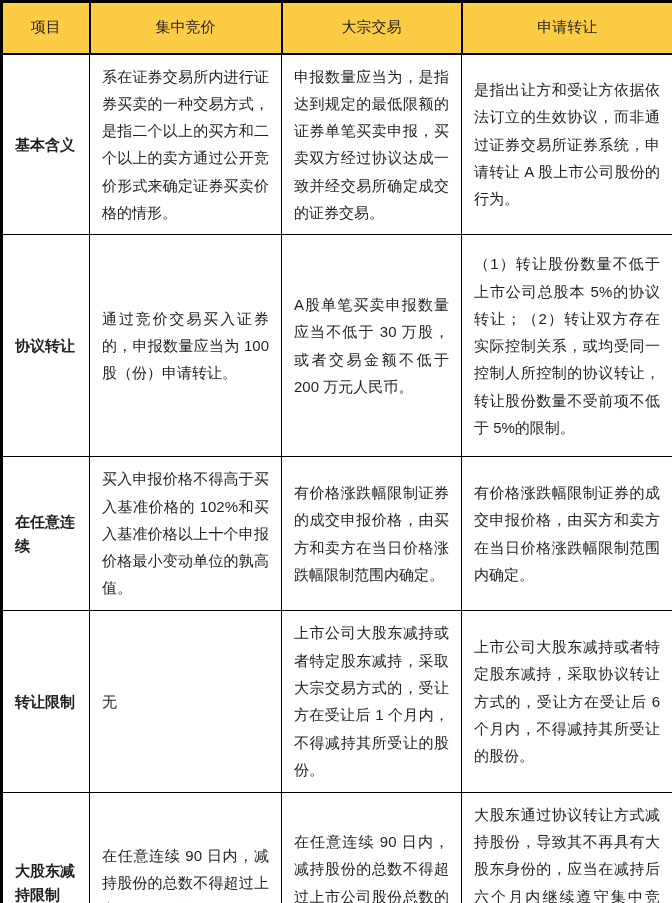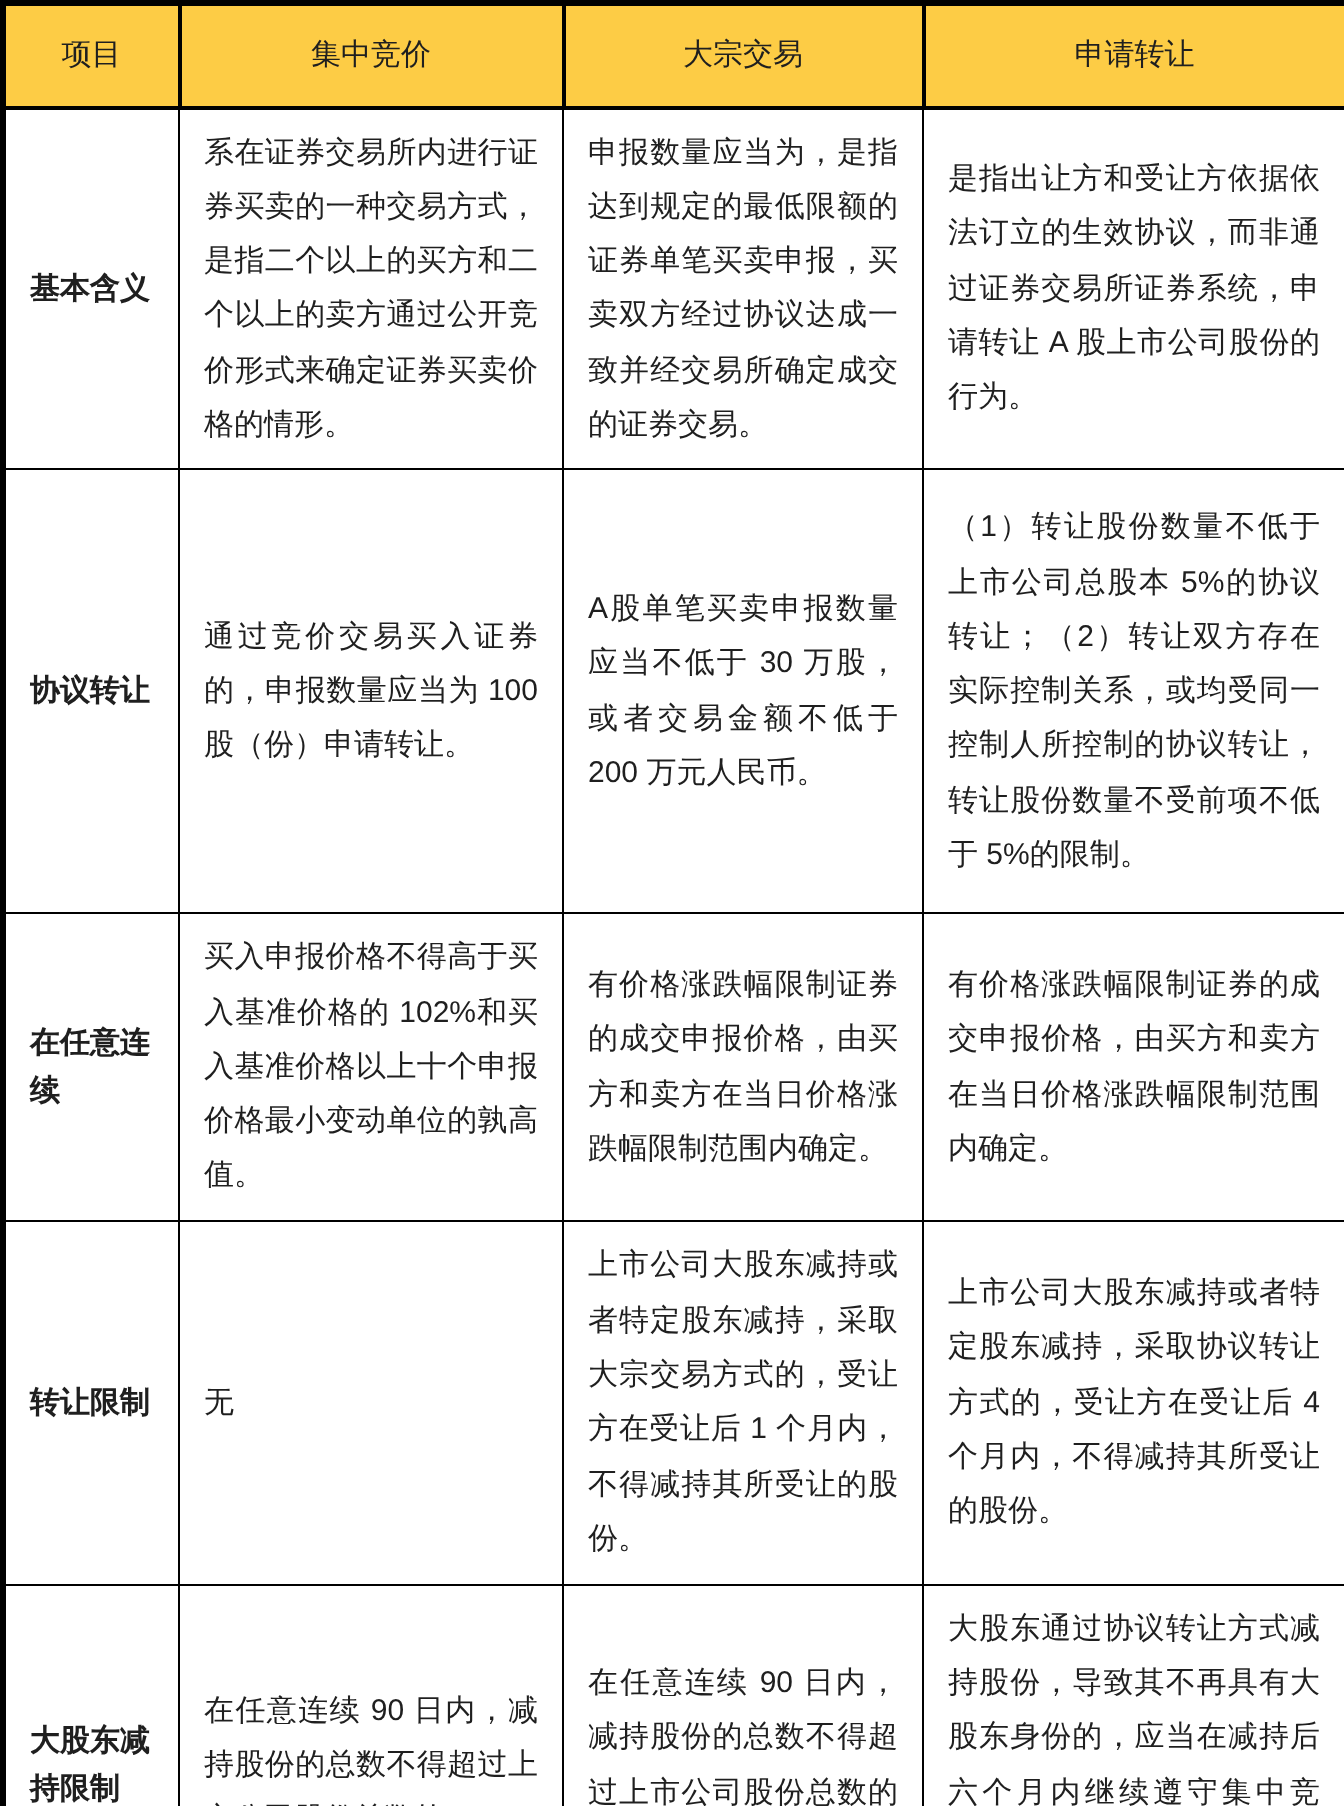--- a/index.html
+++ b/index.html
@@ -96,21 +96,21 @@
       <th class="row-label">在任意连续</th>
       <td class="body-cell">买入申报价格不得高于买入基准价格的 102%和买入基准价格以上十个申报价格最小变动单位的孰高值。</td>
       <td class="body-cell">有价格涨跌幅限制证券的成交申报价格，由买方和卖方在当日价格涨跌幅限制范围内确定。</td>
       <td class="body-cell">有价格涨跌幅限制证券的成交申报价格，由买方和卖方在当日价格涨跌幅限制范围内确定。</td>
     </tr>
 
     <tr style="height:182px">
       <th class="row-label">转让限制</th>
       <td class="body-cell plain">无</td>
       <td class="body-cell">上市公司大股东减持或者特定股东减持，采取大宗交易方式的，受让方在受让后 1 个月内，不得减持其所受让的股份。</td>
-      <td class="body-cell">上市公司大股东减持或者特定股东减持，采取协议转让方式的，受让方在受让后 4 个月内，不得减持其所受让的股份。</td>
+      <td class="body-cell">上市公司大股东减持或者特定股东减持，采取协议转让方式的，受让方在受让后 6 个月内，不得减持其所受让的股份。</td>
     </tr>
 
     <tr style="height:141px">
       <th class="row-label">大股东减持限制</th>
       <td class="body-cell">在任意连续 90 日内，减持股份的总数不得超过上市公司股份总数的 1%。</td>
       <td class="body-cell">在任意连续 90 日内，减持股份的总数不得超过上市公司股份总数的 2%。</td>
       <td class="body-cell">大股东通过协议转让方式减持股份，导致其不再具有大股东身份的，应当在减持后六个月内继续遵守集中竞价、大宗交易的减持比例及信息披露规定。</td>
     </tr>
   </tbody>
 </table>

